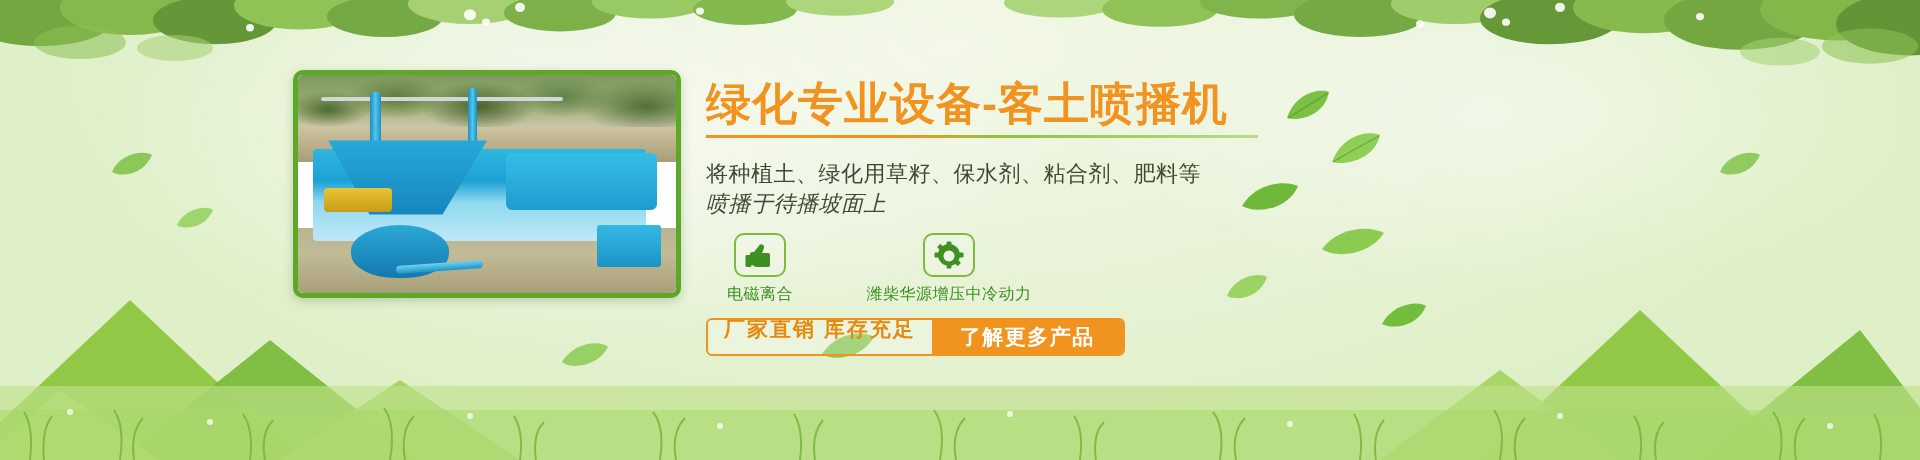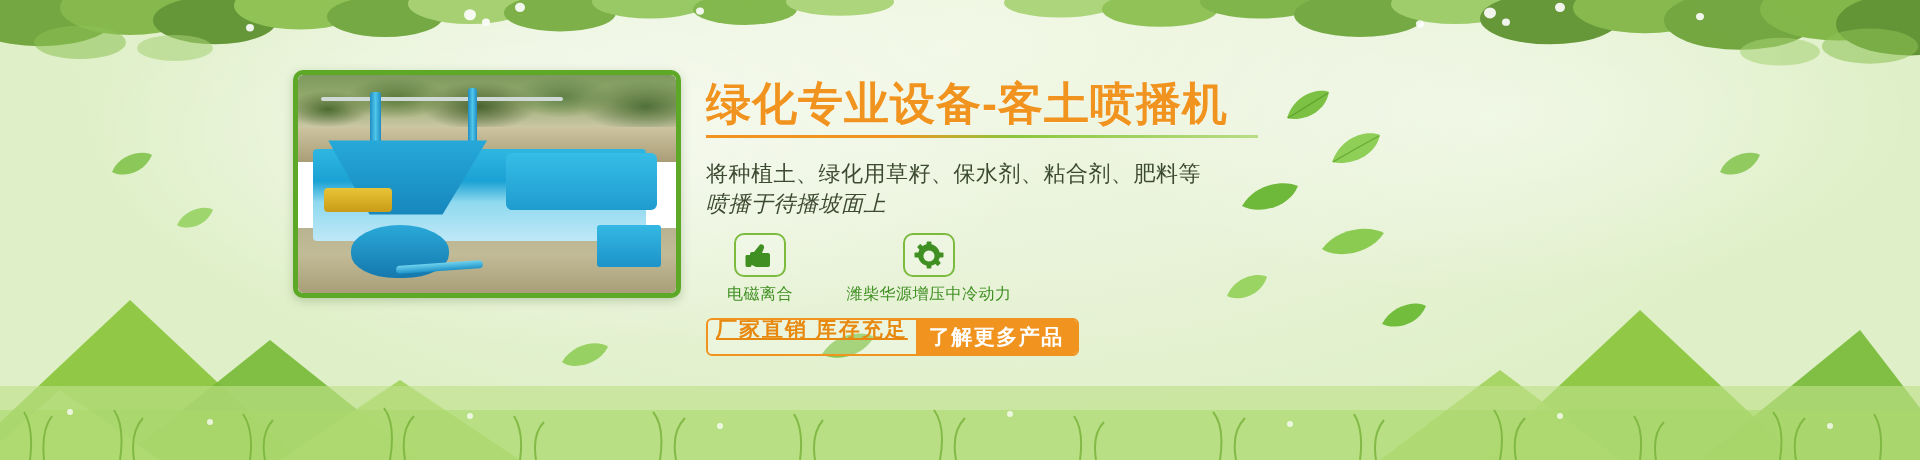--- a/index.html
+++ b/index.html
@@ -147,20 +147,21 @@
     line-height:1.35;
     letter-spacing:.5px;
     white-space:nowrap;
   }
 
   
   .features {
     margin-top:15px;
     display:flex;
     align-items:flex-start;
+    gap:20px;
   }
   .feature { text-align:center; }
   .feat-icon {
     width:52px; height:44px;
     margin:0 auto;
     border:2px solid #7cbb3e;
     border-radius:10px;
     background:rgba(255,255,255,.18);
     display:flex; align-items:center; justify-content:center;
   }
@@ -178,32 +179,31 @@
     margin-top:13px;
     display:inline-flex;
     align-items:stretch;
     border:2px solid #f0941f;
     border-radius:6px;
     overflow:hidden;
     background:rgba(255,255,255,.25);
   }
   .cta-text {
     display:flex; align-items:center;
-    padding:0 8px;
+    padding:0 16px;
     height:18px;
     font-size:21px;
     font-weight:bold;
     color:#e8890f;
     letter-spacing:2px;
     white-space:nowrap;
-    text-decoration:underline;
   }
   .cta-btn {
     display:flex; align-items:center;
-    padding:0 13px;
+    padding:0 28px;
     height:34px;
     background:#f0941f;
     color:#ffffff;
     font-size:21px;
     font-weight:bold;
     letter-spacing:1.5px;
     white-space:nowrap;
     cursor:pointer;
   }
 

